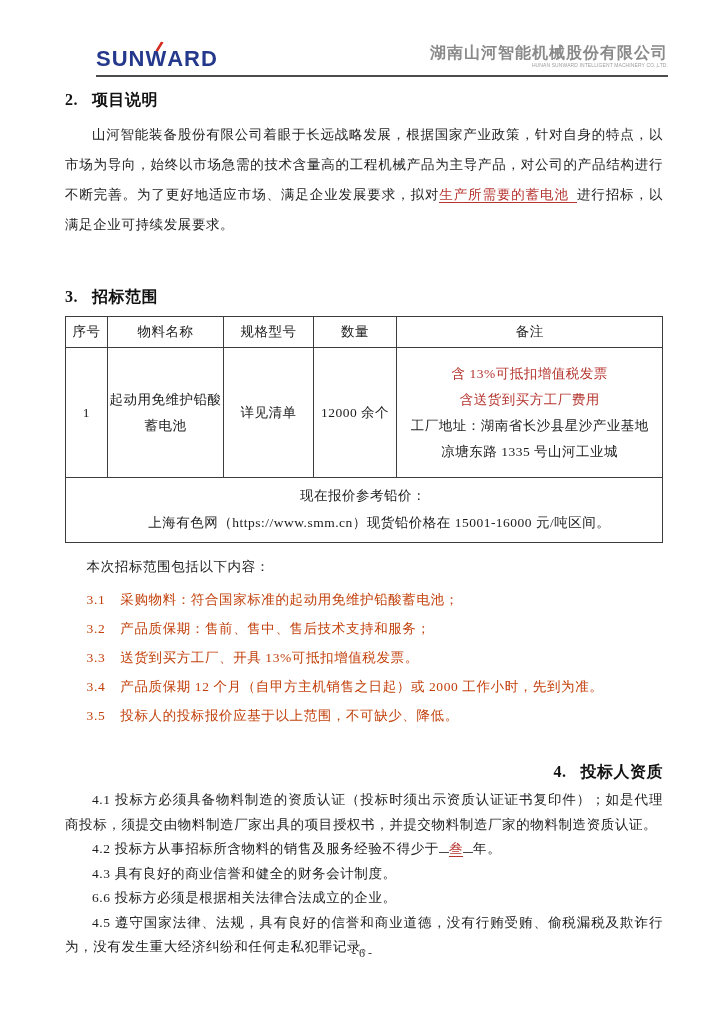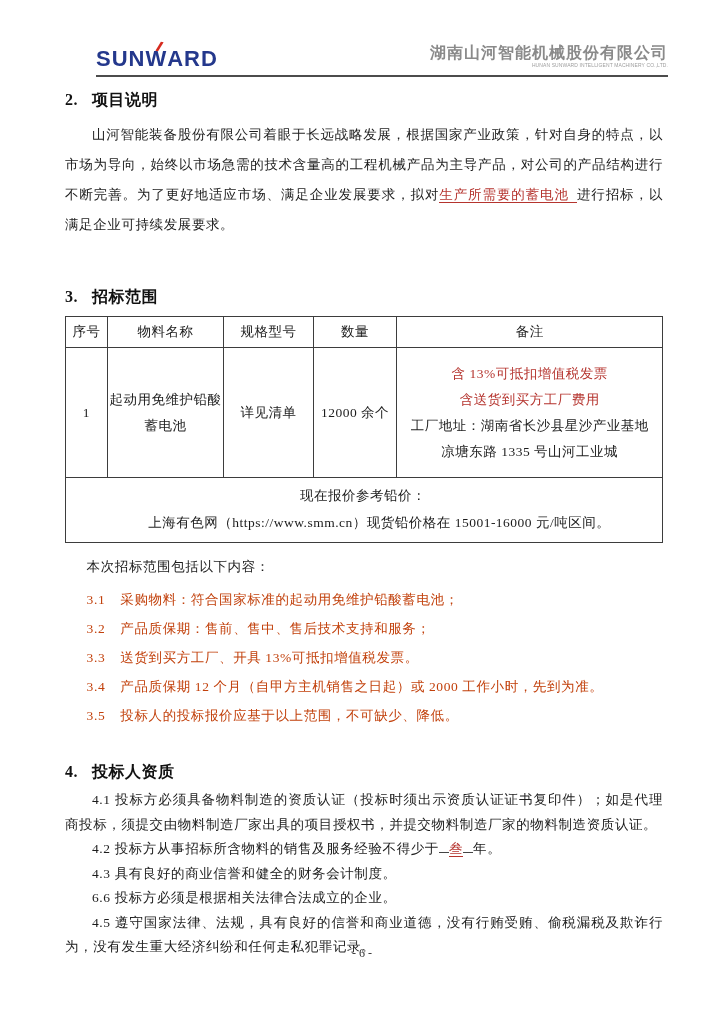--- a/index.html
+++ b/index.html
@@ -100,21 +100,21 @@
   .s3-items { margin-top:7px; list-style:none; }
   .s3-items li {
     font-size:13.5px; line-height:29px; letter-spacing:0.6px;
     color:#c2410c; padding-left:1.6em;
   }
   .s3-items .item-no {
     display:inline-block; min-width:2.5em;
     font-family:"Liberation Serif","DejaVu Serif",serif;
   }
 
-  .s4-title { margin-top:32px; }
+  .s4-title { margin-top:32px;text-align:right; }
   .s4-para {
     font-size:13.5px; line-height:24.5px; letter-spacing:0.6px;
     text-align:justify; text-indent:2em;
   }
   .s4-first { margin-top:5px; }
 
   
   .footer-page {
     position:absolute; top:946px; left:0; width:100%;
     text-align:center; font-size:12px; color:#333;

